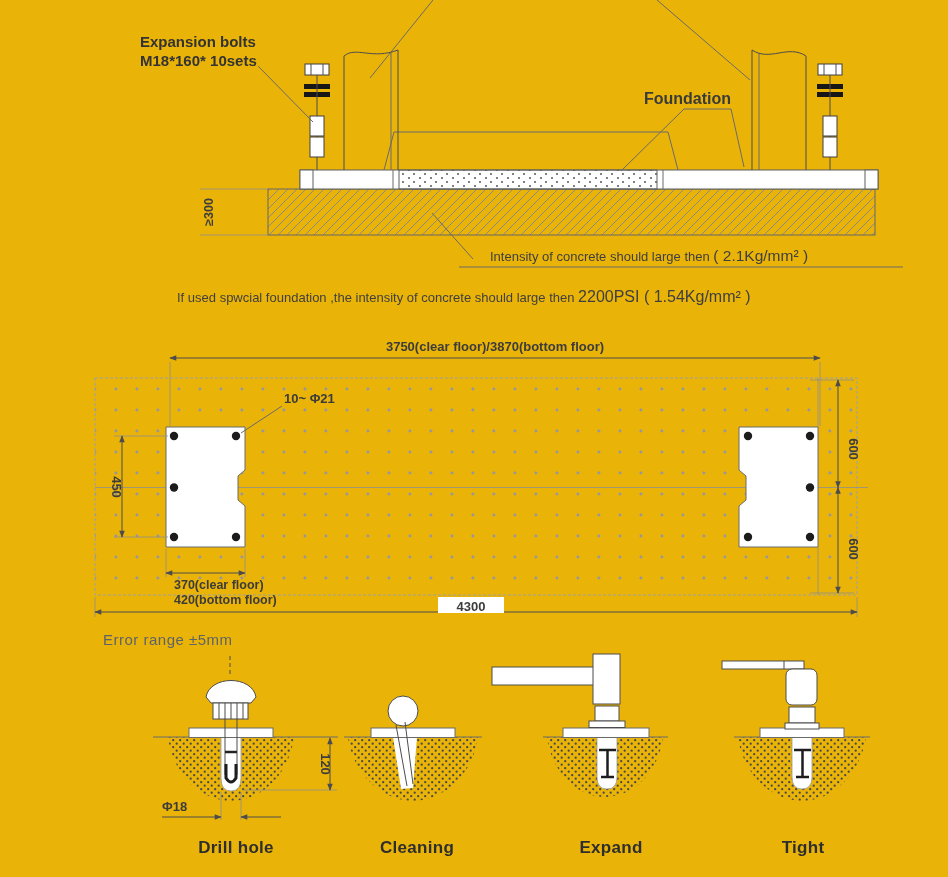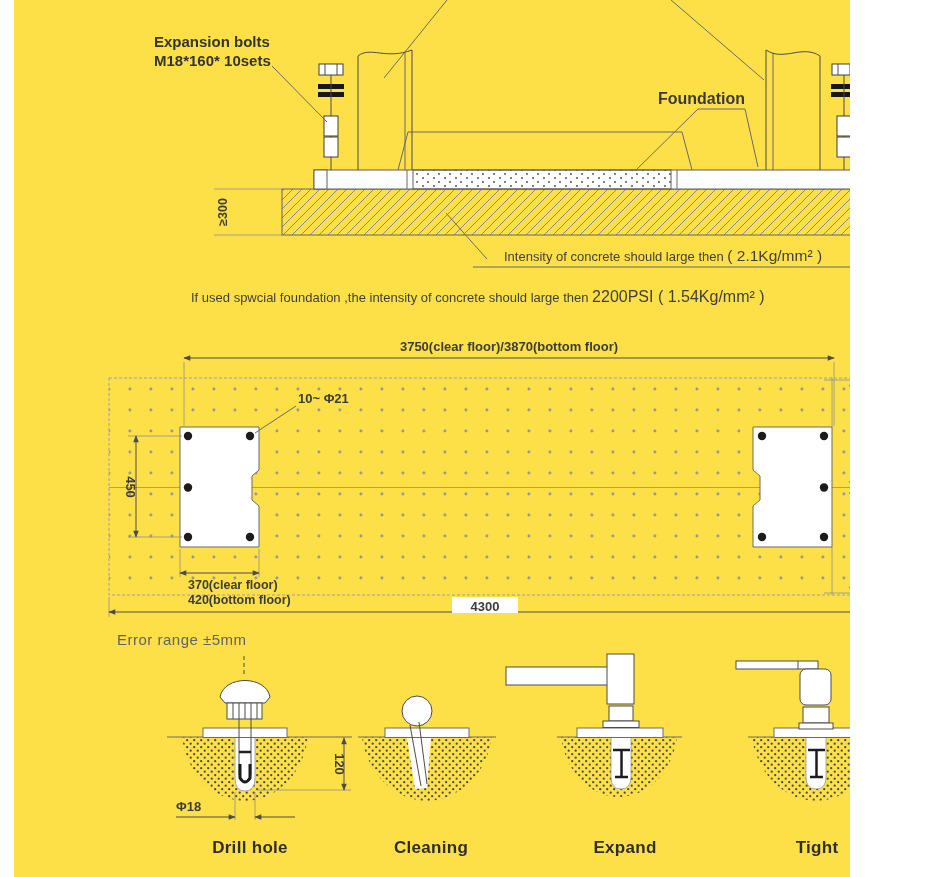--- a/index.html
+++ b/index.html
@@ -1,16 +1,16 @@
 <!DOCTYPE html>
 <html><head>
 <meta charset="utf-8">
 <style>
   html,body{margin:0;padding:0;background:#ffffff;}
-  .stage{position:relative;width:836px;height:877px;background:#fde047;overflow:hidden;margin-left:14px;}
+  .stage{position:relative;width:948px;height:877px;background:#eab308;overflow:hidden;}
   svg{display:block;}
   .t{font-family:"Liberation Sans","DejaVu Sans",sans-serif;fill:#3a3a3a;}
   .lbl{font-size:15px;font-weight:600;fill:#333;}
   .lbl16{font-size:16px;font-weight:600;fill:#3a3a3a;}
   .note{font-size:13px;fill:#3f3f3f;}
   .noteBig{font-size:15.5px;fill:#3f3f3f;}
   .note2Big{font-size:16px;fill:#3f3f3f;}
   .dim{font-size:13px;font-weight:700;fill:#3c3c3c;}
   .dimSm{font-size:12.5px;font-weight:700;fill:#3c3c3c;}
   .step{font-size:17px;font-weight:600;fill:#2e2e2e;letter-spacing:.3px;}

